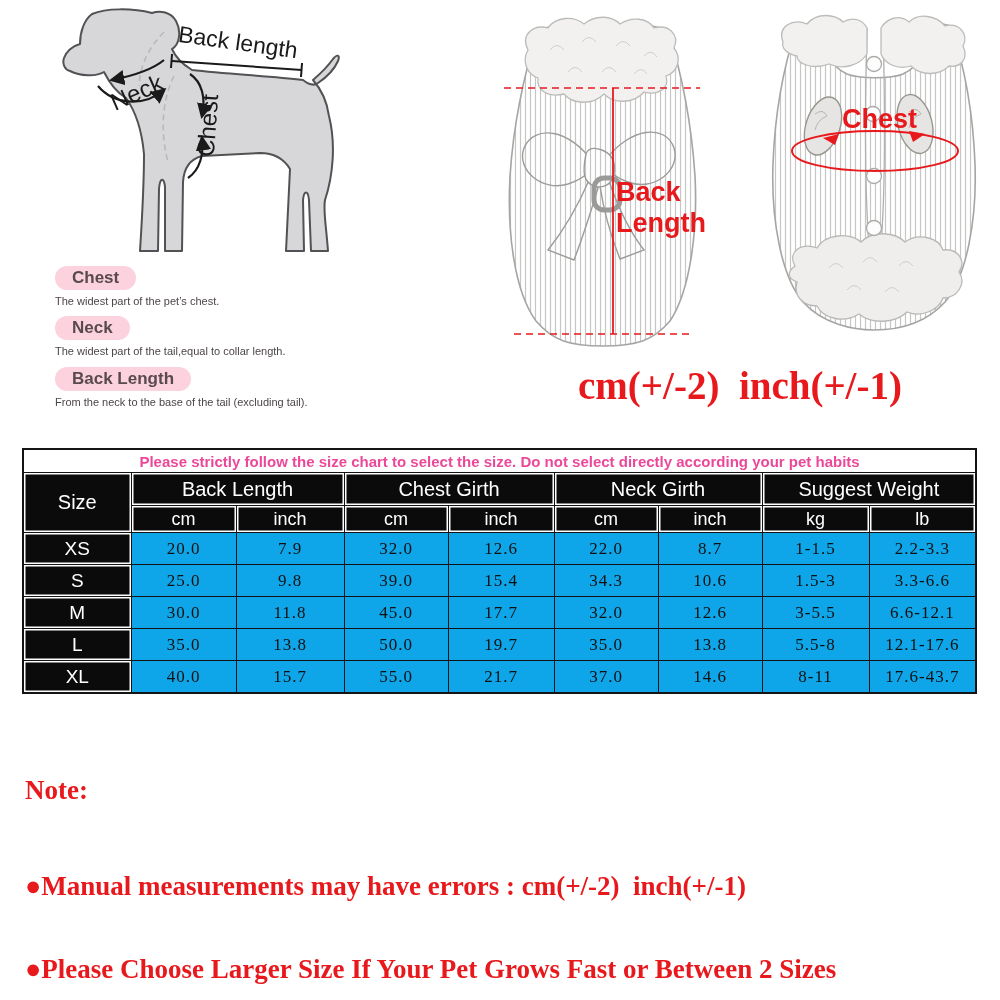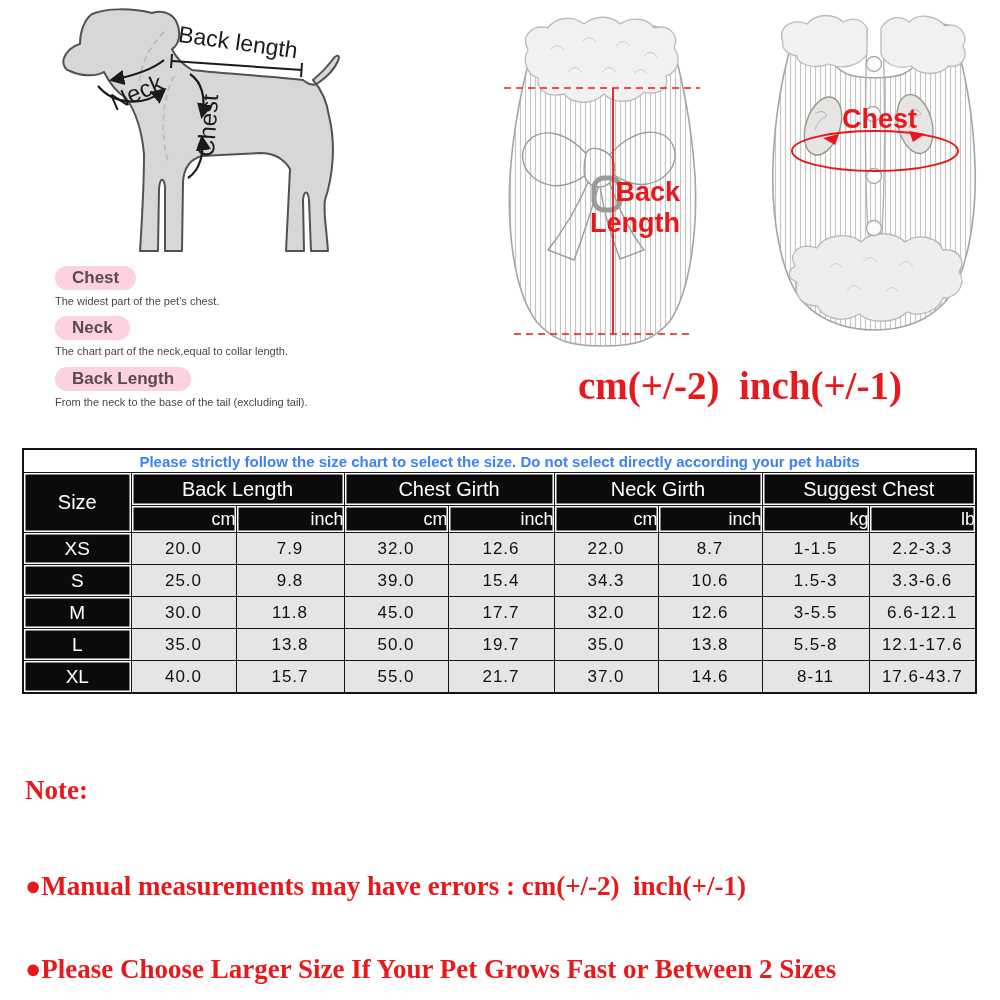--- a/index.html
+++ b/index.html
@@ -9,38 +9,38 @@
   
   #definitions{position:absolute;left:55px;top:264px;width:440px;height:160px;}
   .def-item{position:absolute;left:0;}
   .def-item.d0{top:2px;} .def-item.d1{top:52px;} .def-item.d2{top:103px;}
   .pill{display:inline-block;background:#fbd2dd;color:#5a4a50;font-weight:bold;
         font-size:17px;line-height:19px;padding:2px 17px 3px;border-radius:13px;}
   .def-desc{margin-top:1px;font-size:11px;color:#4c4548;line-height:20px;}
 
   
   .red-note{position:absolute;color:#e8191c;font-weight:bold;font-size:27px;line-height:31px;}
-  #back-length-note{left:590px;top:177px;text-align:right;}
+  #back-length-note{left:616px;top:177px;}
   #chest-note{left:842px;top:104px;}
   #tolerance{position:absolute;left:500px;top:363px;width:480px;text-align:center;
              color:#e8191c;font-weight:bold;font-size:39px;
              font-family:"Liberation Serif",serif;white-space:pre-wrap;}
 
   
   #size-table-wrap{position:absolute;left:22px;top:448px;}
   table{border-collapse:collapse;table-layout:fixed;width:953px;border:2px solid #141414;background:#fff;}
   td,th{border:1px solid #141414;text-align:center;vertical-align:middle;padding:0;overflow:hidden;}
-  .warn{height:22px;color:#3b82f6;font-weight:bold;font-size:15px;background:#ffffff;}
+  .warn{height:22px;color:#ec4899;font-weight:bold;font-size:15px;background:#ffffff;}
   .dk{background:#0b0b0b;color:#ffffff;font-weight:400;box-shadow:inset 0 0 0 1.5px #fff;}
   .grp{height:32px;font-size:20px;}
-  .unit{height:26px;font-size:18px;text-align:right;}
+  .unit{height:26px;font-size:18px;}
   .szh{font-size:20px;}
   .szc{font-size:19px;height:31px;}
-  .val{height:31px;font-family:Liberation Sans, sans-serif;font-size:17px;
-       letter-spacing:1px;background:#e5e5e5;color:#111;}
+  .val{height:31px;font-family:Liberation Serif, serif;font-size:17px;
+       letter-spacing:1px;background:#0ea5e9;color:#111;}
 
   
   #notes{position:absolute;left:25px;top:738px;width:960px;color:#e8191c;
          font-family:"Liberation Serif",serif;font-weight:bold;white-space:pre-wrap;}
   #notes .notes-title{font-size:27px;line-height:33px;margin-bottom:27px;}
   #notes .notes-item{font-size:27px;line-height:33px;margin-bottom:14px;}
 
   svg{position:absolute;}
 </style>
 </head>
@@ -81,21 +81,21 @@
     <text x="164" y="122" transform="rotate(-86 164 122)" text-anchor="middle" font-size="24" fill="#1a1a1a">Chest</text>
   </svg>
 
   <div id="definitions">
     <div class="def-item d0">
       <span class="pill">Chest</span>
       <div class="def-desc">The widest part of the pet’s chest.</div>
     </div>
     <div class="def-item d1">
       <span class="pill">Neck</span>
-      <div class="def-desc">The chart part of the neck,equal to collar length.</div>
+      <div class="def-desc">The widest part of the tail,equal to collar length.</div>
     </div>
     <div class="def-item d2">
       <span class="pill">Back Length</span>
       <div class="def-desc">From the neck to the base of the tail (excluding tail).</div>
     </div>
   </div>
 
   <svg style="left:498px;top:16px" width="210" height="332" viewBox="0 0 210 332">
     <defs>
       <pattern id="stvA" width="5" height="10" patternUnits="userSpaceOnUse">
@@ -206,21 +206,21 @@
       </colgroup>
       <tbody>
           <tr>
         <td class="warn" colspan="9">Please strictly follow the size chart to select the size. Do not select directly according your pet habits</td>
       </tr>
       <tr>
         <th class="dk szh" rowspan="2">Size</th>
         <th class="dk grp" colspan="2">Back Length</th>
         <th class="dk grp" colspan="2">Chest Girth</th>
         <th class="dk grp" colspan="2">Neck Girth</th>
-        <th class="dk grp" colspan="2">Suggest Chest</th>
+        <th class="dk grp" colspan="2">Suggest Weight</th>
       </tr>
       <tr>
         <th class="dk unit">cm</th>
         <th class="dk unit">inch</th>
         <th class="dk unit">cm</th>
         <th class="dk unit">inch</th>
         <th class="dk unit">cm</th>
         <th class="dk unit">inch</th>
         <th class="dk unit">kg</th>
         <th class="dk unit">lb</th>

